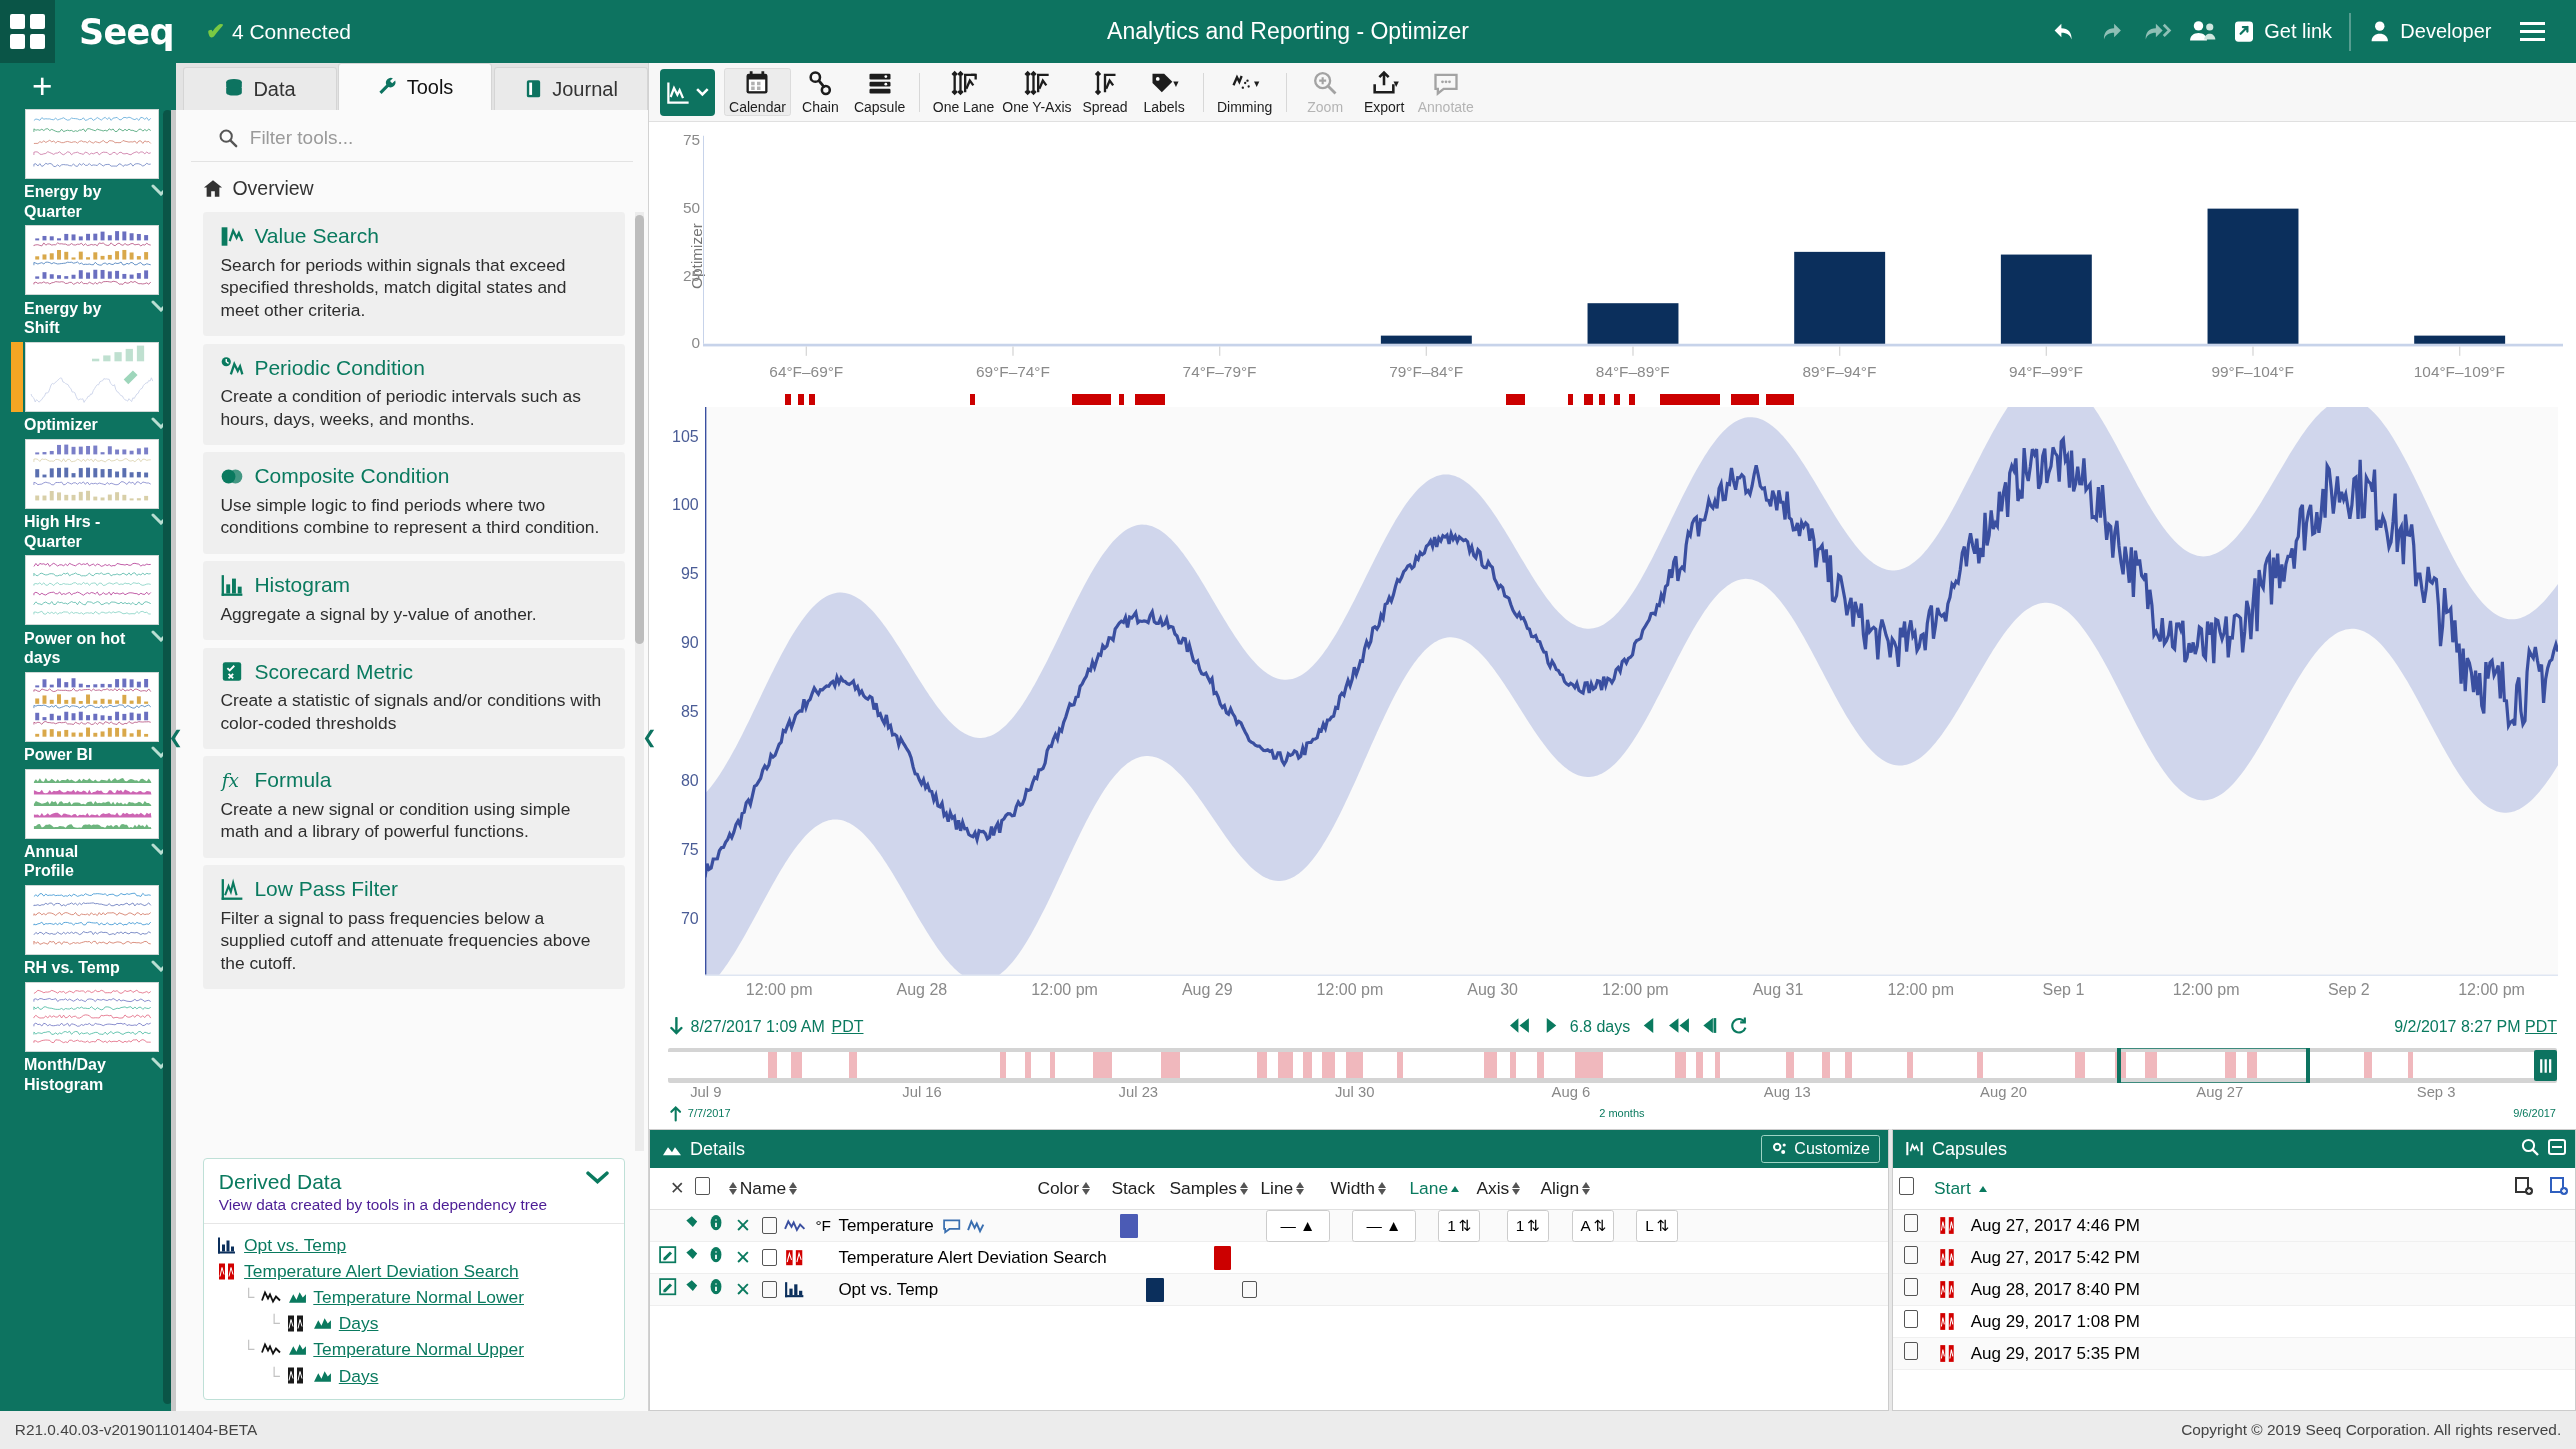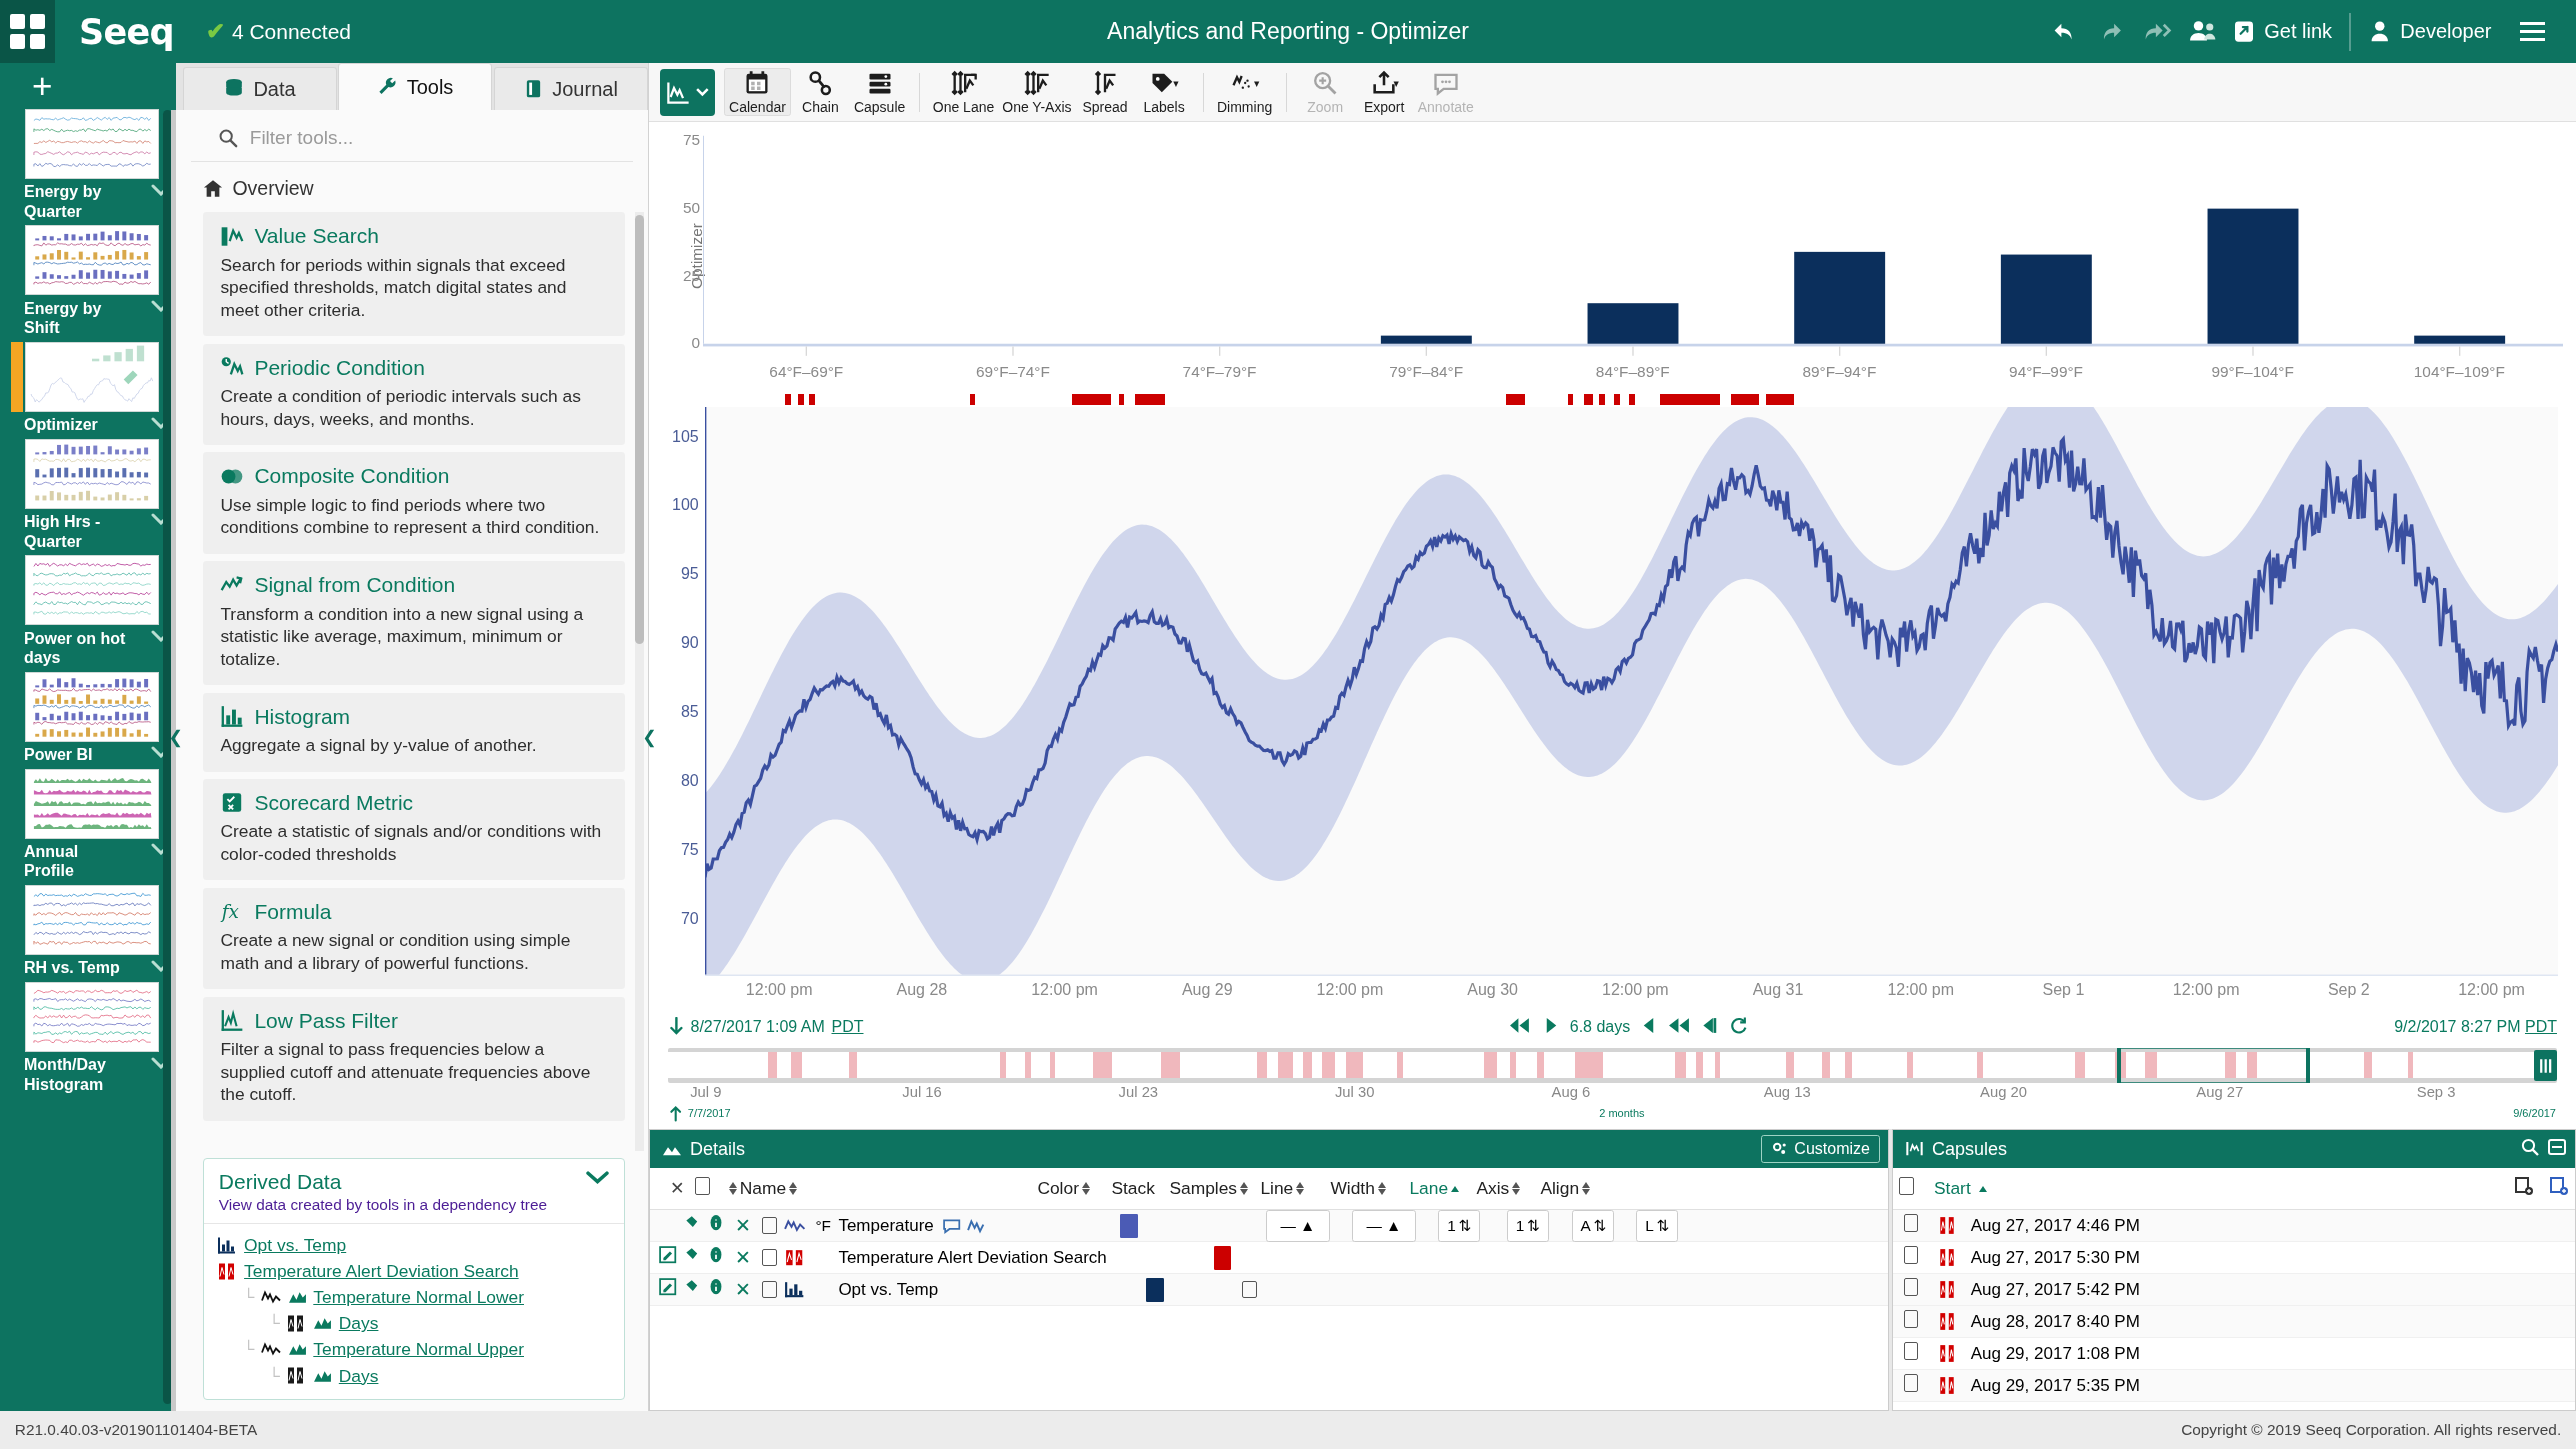--- a/index.html
+++ b/index.html
@@ -690,30 +690,20 @@
                     <circle cx="7" cy="10" r="6" fill="#0a7a5f"></circle>
                     <circle cx="13" cy="10" r="6" fill="#0a7a5f" opacity=".75"></circle>
                   </svg>
                   <span>Composite Condition</span>
                 </div>
                 <div class="tool-desc">Use simple logic to find periods where two conditions combine to represent a third condition.</div>
               </div>
               <div class="tool-card">
                 <div class="tool-title">
                   <svg width="24" height="23" viewBox="0 0 20 20">
-                    <path d="M1 14l4-7 3 4 3-6 3 5 4-7" stroke="#0a7a5f" stroke-width="2" fill="none"></path>
-                    <path d="M14 3l4 1-1 4" stroke="#0a7a5f" stroke-width="2" fill="none"></path>
-                  </svg>
-                  <span>Signal from Condition</span>
-                </div>
-                <div class="tool-desc">Transform a condition into a new signal using a statistic like average, maximum, minimum or totalize.</div>
-              </div>
-              <div class="tool-card">
-                <div class="tool-title">
-                  <svg width="24" height="23" viewBox="0 0 20 20">
                     <rect x="1" y="1" width="2" height="18" fill="#0a7a5f"></rect>
                     <rect x="1" y="17" width="18" height="2" fill="#0a7a5f"></rect>
                     <rect x="5" y="9" width="3.4" height="8" fill="#0a7a5f"></rect>
                     <rect x="10" y="4" width="3.4" height="13" fill="#0a7a5f"></rect>
                     <rect x="15" y="11" width="3.4" height="6" fill="#0a7a5f"></rect>
                   </svg>
                   <span>Histogram</span>
                 </div>
                 <div class="tool-desc">Aggregate a signal by y-value of another.</div>
               </div>
@@ -1426,73 +1416,62 @@
                 <span style="width:35px"><span class="cbx"></span></span>
                 <span style="width:32px;display:flex;align-items:center">
                   <svg width="16" height="19" viewBox="0 0 14 17">
                     <rect x="1" y="1" width="4.4" height="15" fill="#d20000"></rect>
                     <rect x="8.6" y="1" width="4.4" height="15" fill="#d20000"></rect>
                     <path d="M2 13l1.3-8 1.3 6M9.6 13l1.3-8 1.3 6" stroke="#fff" stroke-width=".9" fill="none"></path>
                   </svg>
                 </span>
                 <span>Aug 27, 2017 4:46 PM</span>
               </div>
+              <div class="cap-row alt">
+                <span style="width:35px"><span class="cbx"></span></span>
+                <span style="width:32px;display:flex;align-items:center">
+                  <svg width="16" height="19" viewBox="0 0 14 17">
+                    <rect x="1" y="1" width="4.4" height="15" fill="#d20000"></rect>
+                    <rect x="8.6" y="1" width="4.4" height="15" fill="#d20000"></rect>
+                    <path d="M2 13l1.3-8 1.3 6M9.6 13l1.3-8 1.3 6" stroke="#fff" stroke-width=".9" fill="none"></path>
+                  </svg>
+                </span>
+                <span>Aug 27, 2017 5:42 PM</span>
+              </div>
+              <div class="cap-row alt">
+                <span style="width:35px"><span class="cbx"></span></span>
+                <span style="width:32px;display:flex;align-items:center">
+                  <svg width="16" height="19" viewBox="0 0 14 17">
+                    <rect x="1" y="1" width="4.4" height="15" fill="#d20000"></rect>
+                    <rect x="8.6" y="1" width="4.4" height="15" fill="#d20000"></rect>
+                    <path d="M2 13l1.3-8 1.3 6M9.6 13l1.3-8 1.3 6" stroke="#fff" stroke-width=".9" fill="none"></path>
+                  </svg>
+                </span>
+                <span>Aug 28, 2017 8:40 PM</span>
+              </div>
               <div class="cap-row">
                 <span style="width:35px"><span class="cbx"></span></span>
                 <span style="width:32px;display:flex;align-items:center">
                   <svg width="16" height="19" viewBox="0 0 14 17">
                     <rect x="1" y="1" width="4.4" height="15" fill="#d20000"></rect>
                     <rect x="8.6" y="1" width="4.4" height="15" fill="#d20000"></rect>
                     <path d="M2 13l1.3-8 1.3 6M9.6 13l1.3-8 1.3 6" stroke="#fff" stroke-width=".9" fill="none"></path>
                   </svg>
                 </span>
-                <span>Aug 27, 2017 5:30 PM</span>
+                <span>Aug 29, 2017 1:08 PM</span>
               </div>
               <div class="cap-row alt">
                 <span style="width:35px"><span class="cbx"></span></span>
                 <span style="width:32px;display:flex;align-items:center">
                   <svg width="16" height="19" viewBox="0 0 14 17">
                     <rect x="1" y="1" width="4.4" height="15" fill="#d20000"></rect>
                     <rect x="8.6" y="1" width="4.4" height="15" fill="#d20000"></rect>
                     <path d="M2 13l1.3-8 1.3 6M9.6 13l1.3-8 1.3 6" stroke="#fff" stroke-width=".9" fill="none"></path>
                   </svg>
                 </span>
-                <span>Aug 27, 2017 5:42 PM</span>
-              </div>
-              <div class="cap-row alt">
-                <span style="width:35px"><span class="cbx"></span></span>
-                <span style="width:32px;display:flex;align-items:center">
-                  <svg width="16" height="19" viewBox="0 0 14 17">
-                    <rect x="1" y="1" width="4.4" height="15" fill="#d20000"></rect>
-                    <rect x="8.6" y="1" width="4.4" height="15" fill="#d20000"></rect>
-                    <path d="M2 13l1.3-8 1.3 6M9.6 13l1.3-8 1.3 6" stroke="#fff" stroke-width=".9" fill="none"></path>
-                  </svg>
-                </span>
-                <span>Aug 28, 2017 8:40 PM</span>
-              </div>
-              <div class="cap-row">
-                <span style="width:35px"><span class="cbx"></span></span>
-                <span style="width:32px;display:flex;align-items:center">
-                  <svg width="16" height="19" viewBox="0 0 14 17">
-                    <rect x="1" y="1" width="4.4" height="15" fill="#d20000"></rect>
-                    <rect x="8.6" y="1" width="4.4" height="15" fill="#d20000"></rect>
-                    <path d="M2 13l1.3-8 1.3 6M9.6 13l1.3-8 1.3 6" stroke="#fff" stroke-width=".9" fill="none"></path>
-                  </svg>
-                </span>
-                <span>Aug 29, 2017 1:08 PM</span>
-              </div>
-              <div class="cap-row alt">
-                <span style="width:35px"><span class="cbx"></span></span>
-                <span style="width:32px;display:flex;align-items:center">
-                  <svg width="16" height="19" viewBox="0 0 14 17">
-                    <rect x="1" y="1" width="4.4" height="15" fill="#d20000"></rect>
-                    <rect x="8.6" y="1" width="4.4" height="15" fill="#d20000"></rect>
-                    <path d="M2 13l1.3-8 1.3 6M9.6 13l1.3-8 1.3 6" stroke="#fff" stroke-width=".9" fill="none"></path>
-                  </svg>
-                </span>
                 <span>Aug 29, 2017 5:35 PM</span>
               </div>
             </div>
         </div>
       </div>
     </div>
   </div>
 
   <div class="footer">
     <span>R21.0.40.03-v201901101404-BETA</span>

